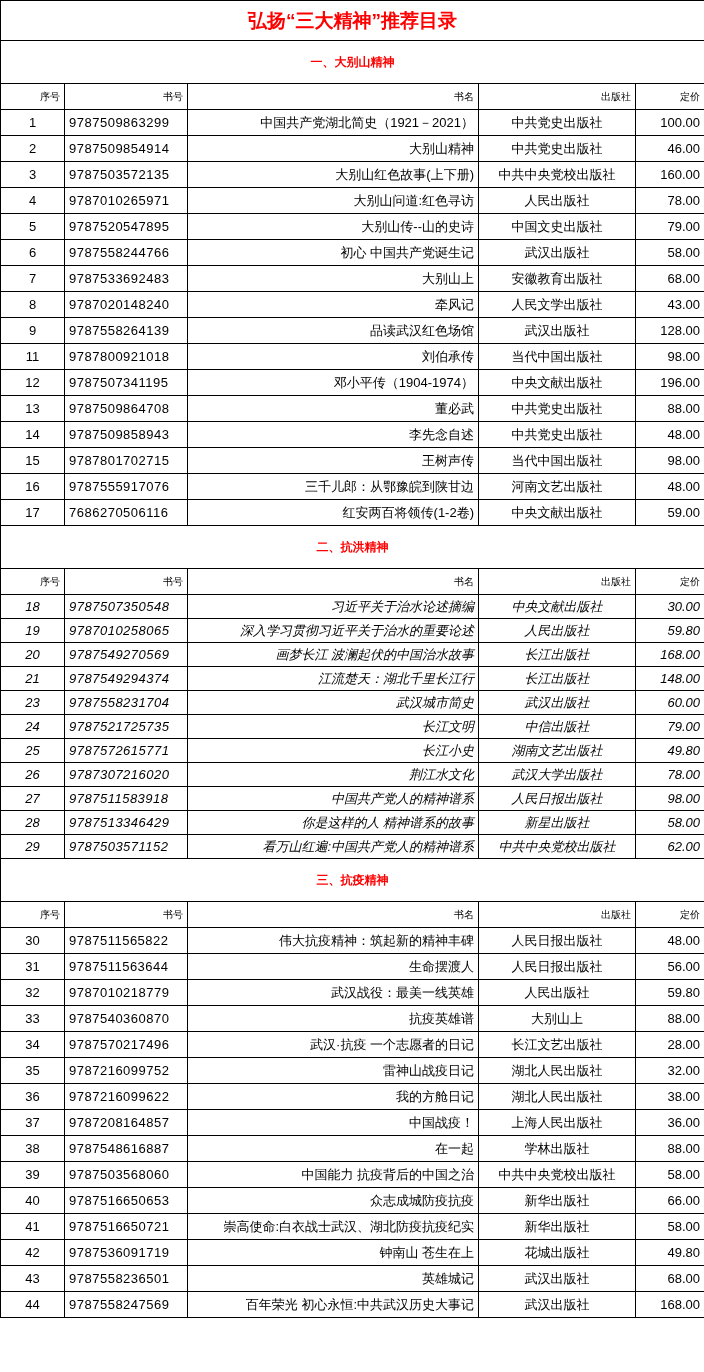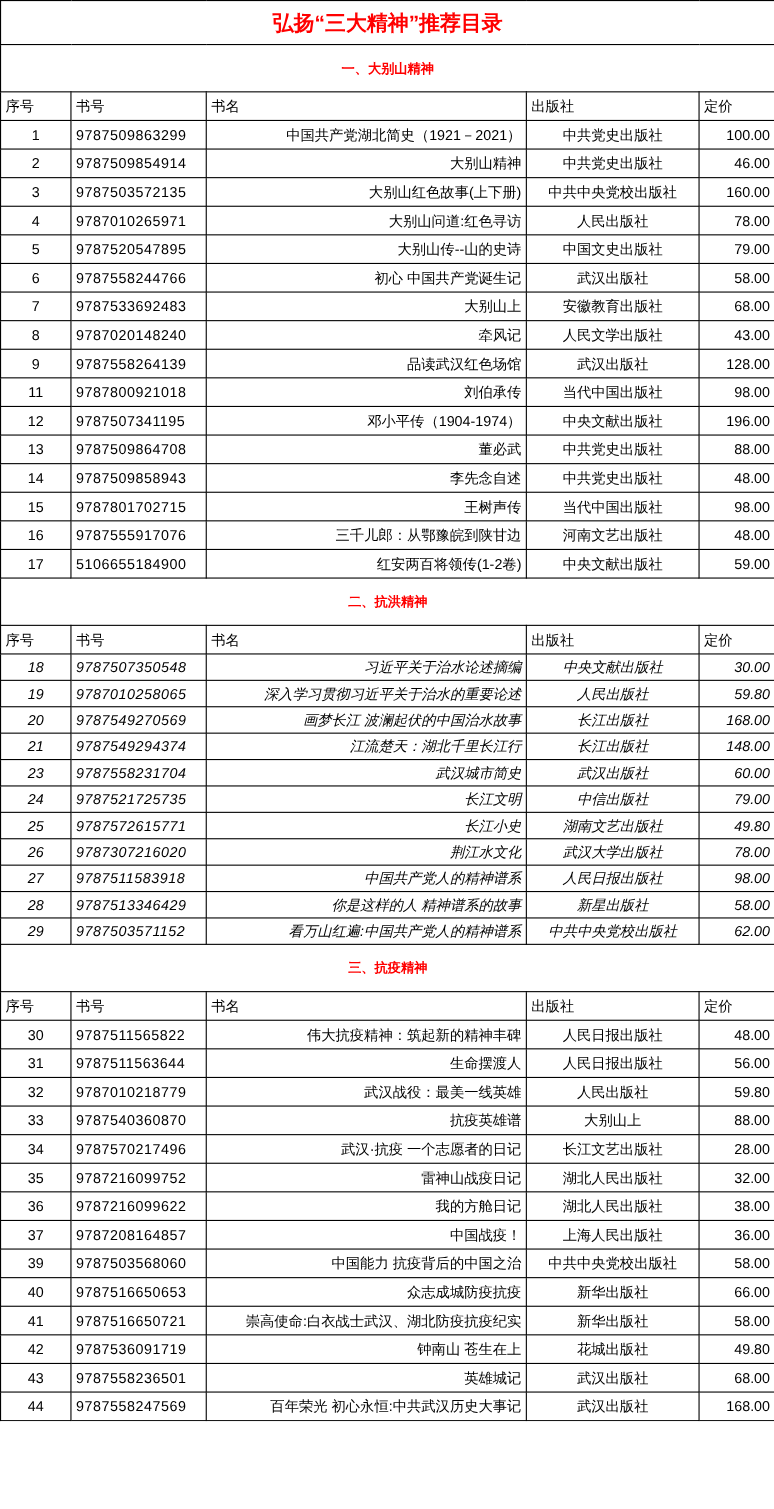--- a/index.html
+++ b/index.html
@@ -34,22 +34,22 @@
   }
   tr.band-row td {
     height: 42px;
     text-align: center;
     font-weight: bold;
     font-size: 12px;
     color: var(--accent, #ff0000);
   }
   tr.head-row td {
     height: 25px;
-    text-align: left;
-    font-size: 13px;
+    text-align: right;
+    font-size: 10px;
   }
   tr.s1 td { height: 25px; }
   tr.s2 td { height: 23px; font-style: italic; }
   tr.s3 td { height: 25px; }
   td.c-no    { text-align: center; }
   td.c-isbn  { text-align: left; letter-spacing: 0.5px; }
   td.c-title { text-align: right; padding-left: 5px; }
   td.c-pub   { text-align: center; }
   td.c-price { text-align: right; padding-right: 7px; }
 </style>
@@ -179,21 +179,21 @@
         </tr>
         <tr class="data-row s1">
           <td class="c-no">16</td>
           <td class="c-isbn">9787555917076</td>
           <td class="c-title">三千儿郎：从鄂豫皖到陕甘边</td>
           <td class="c-pub">河南文艺出版社</td>
           <td class="c-price">48.00</td>
         </tr>
         <tr class="data-row s1">
           <td class="c-no">17</td>
-          <td class="c-isbn">5106655184900</td>
+          <td class="c-isbn">7686270506116</td>
           <td class="c-title">红安两百将领传(1-2卷)</td>
           <td class="c-pub">中央文献出版社</td>
           <td class="c-price">59.00</td>
         </tr>
         <tr class="band-row">
           <td colspan="5">二、抗洪精神</td>
         </tr>
         <tr class="head-row">
           <td>序号</td>
           <td>书号</td>
@@ -338,20 +338,27 @@
           <td class="c-price">38.00</td>
         </tr>
         <tr class="data-row s3">
           <td class="c-no">37</td>
           <td class="c-isbn">9787208164857</td>
           <td class="c-title">中国战疫！</td>
           <td class="c-pub">上海人民出版社</td>
           <td class="c-price">36.00</td>
         </tr>
         <tr class="data-row s3">
+          <td class="c-no">38</td>
+          <td class="c-isbn">9787548616887</td>
+          <td class="c-title">在一起</td>
+          <td class="c-pub">学林出版社</td>
+          <td class="c-price">88.00</td>
+        </tr>
+        <tr class="data-row s3">
           <td class="c-no">39</td>
           <td class="c-isbn">9787503568060</td>
           <td class="c-title">中国能力 抗疫背后的中国之治</td>
           <td class="c-pub">中共中央党校出版社</td>
           <td class="c-price">58.00</td>
         </tr>
         <tr class="data-row s3">
           <td class="c-no">40</td>
           <td class="c-isbn">9787516650653</td>
           <td class="c-title">众志成城防疫抗疫</td>

